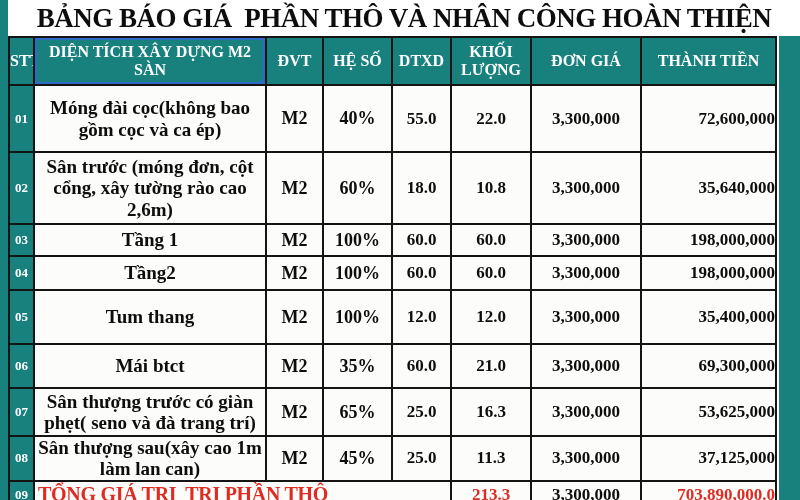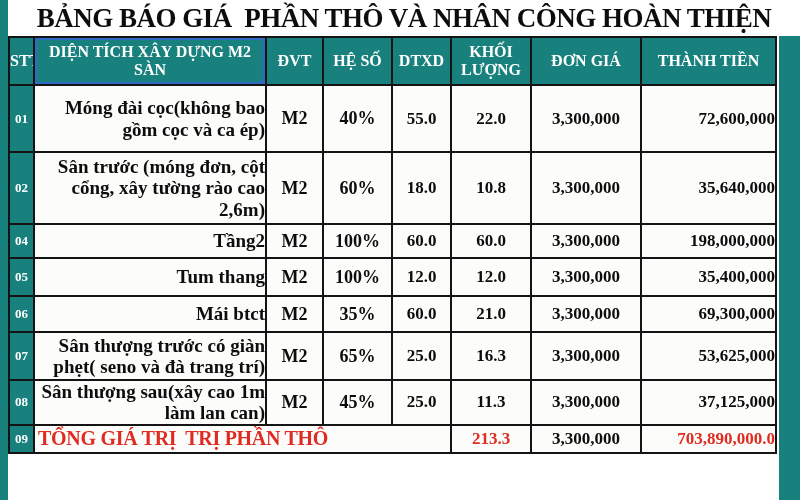--- a/index.html
+++ b/index.html
@@ -33,26 +33,26 @@
   th.sel{position:relative;}
   .sel-border{position:absolute;inset:0;border:2px solid #2f6bc5;pointer-events:none;}
   .sel-handle{
     position:absolute;right:-6px;bottom:-7px;width:12px;height:12px;border-radius:50%;
     background:#2f6bc5;z-index:5;
   }
   td.stt{
     background:#18807d;color:#ffffff;font-weight:bold;font-size:13px;text-align:center;
   }
   td{background:#fcfcfa;color:#0d0d0d;font-weight:bold;}
-  td.desc{font-size:19px;text-align:right;padding:0 3px 0 5px;line-height:1.13;}
+  td.desc{font-size:19px;text-align:center;padding:0 3px 0 5px;line-height:1.13;}
   td.ctr{font-size:18px;text-align:center;}
   td.num{font-size:17px;text-align:center;}
   td.money{font-size:17px;text-align:right;padding-right:7px;}
   tr.r0{height:67px;} tr.r1{height:72px;} tr.r2{height:32px;} tr.r3{height:34px;}
-  tr.r4{height:38px;} tr.r5{height:36px;} tr.r6{height:48px;} tr.r7{height:44px;}
+  tr.r4{height:54px;} tr.r5{height:44px;} tr.r6{height:48px;} tr.r7{height:44px;}
   tr.total{height:28px;border-radius:14px;}
   tr.total td.tlabel{
     color:#df2b22;font-size:20px;text-align:left;padding-left:3px;white-space:pre;
     letter-spacing:-0.3px;
   }
   tr.total td.red{color:#df2b22;}
 </style>
 </head>
 <body>
 
@@ -103,20 +103,30 @@
       <tr class="r1">
         <td class="stt">02</td>
         <td class="desc">Sân trước (móng đơn, cột cổng, xây tường rào cao 2,6m)</td>
         <td class="ctr">M2</td>
         <td class="ctr">60%</td>
         <td class="num">18.0</td>
         <td class="num">10.8</td>
         <td class="num">3,300,000</td>
         <td class="money">35,640,000</td>
       </tr>
+      <tr class="r2">
+        <td class="stt">03</td>
+        <td class="desc">Tầng 1</td>
+        <td class="ctr">M2</td>
+        <td class="ctr">100%</td>
+        <td class="num">60.0</td>
+        <td class="num">60.0</td>
+        <td class="num">3,300,000</td>
+        <td class="money">198,000,000</td>
+      </tr>
       <tr class="r3">
         <td class="stt">04</td>
         <td class="desc">Tầng2</td>
         <td class="ctr">M2</td>
         <td class="ctr">100%</td>
         <td class="num">60.0</td>
         <td class="num">60.0</td>
         <td class="num">3,300,000</td>
         <td class="money">198,000,000</td>
       </tr>

